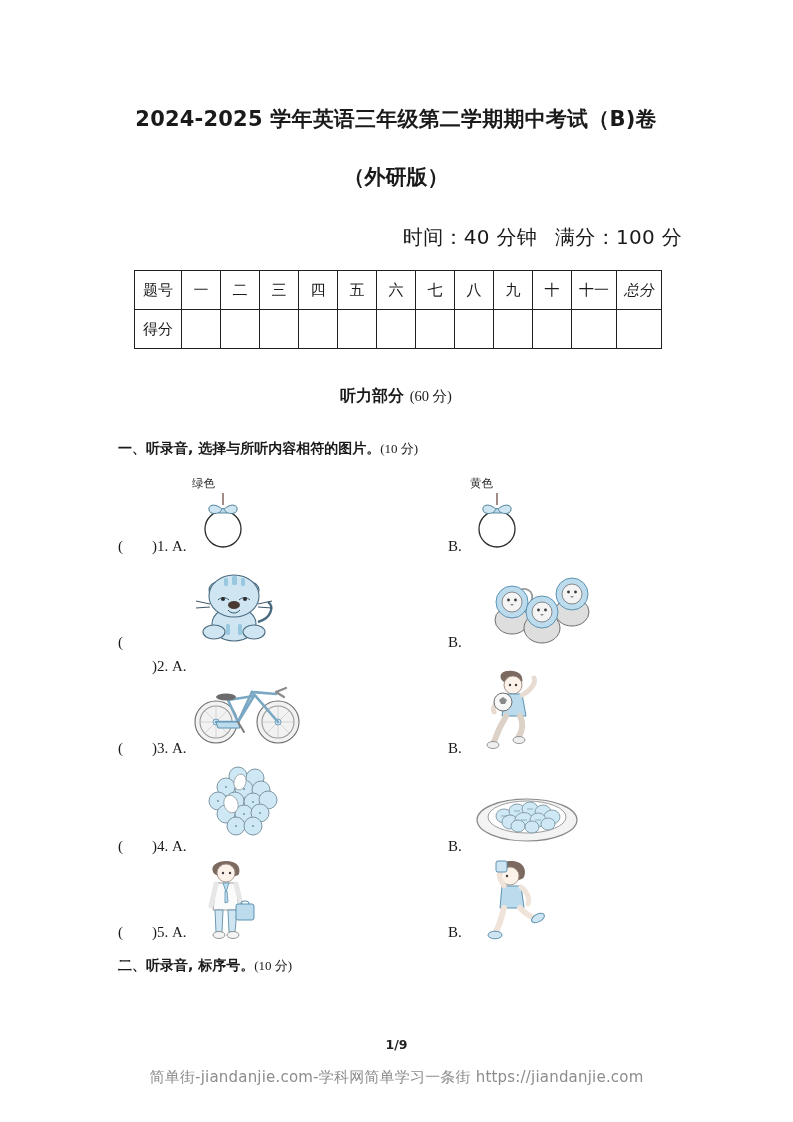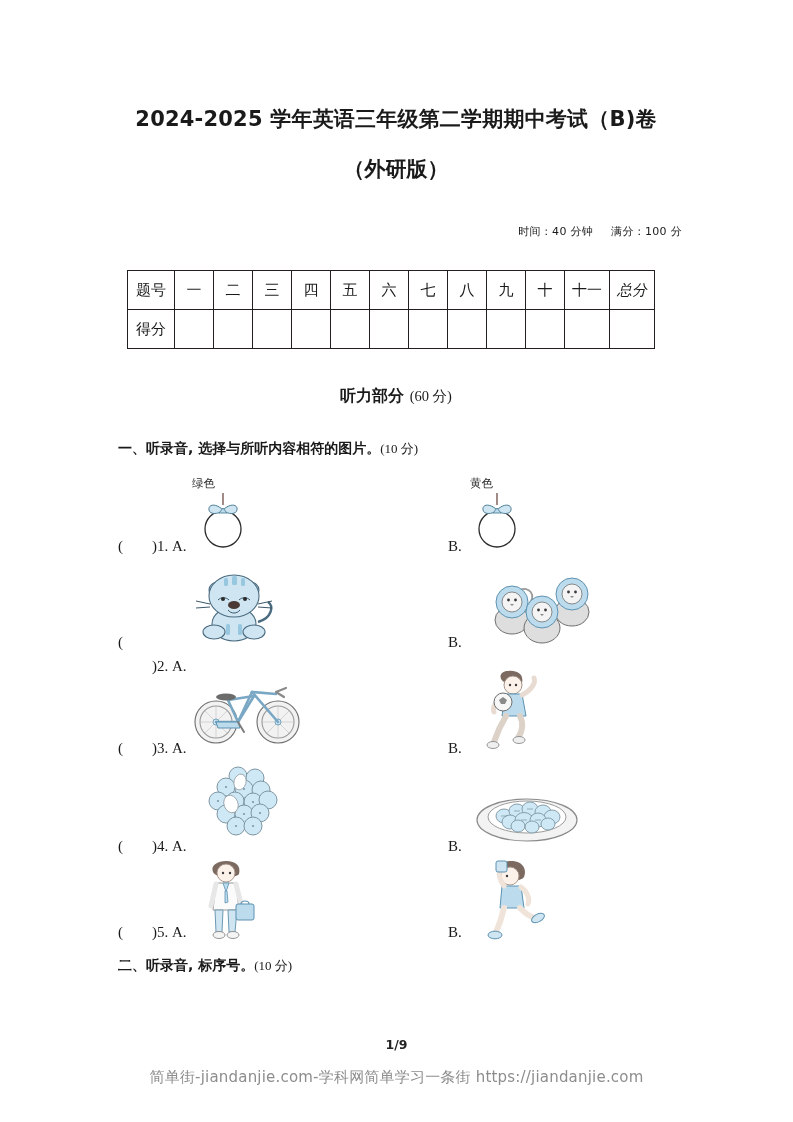--- a/index.html
+++ b/index.html
@@ -36,42 +36,42 @@
     font-weight: bold;
     letter-spacing: 0.2px;
     line-height: 30px;
     white-space: nowrap;
   }
   .title-line2 {
     font-family: "DejaVu Sans", "Liberation Sans", sans-serif;
     font-size: 21px;
     font-weight: bold;
     line-height: 30px;
-    margin-top: 20px;
+    margin-top: 28px;
   }
 
   
   .meta-line {
     position: absolute;
     left: 96px;
     top: 224px;
     width: 600px;
     text-align: right;
     font-family: "DejaVu Sans", "Liberation Sans", sans-serif;
-    font-size: 11px;
+    font-size: 20px;
     letter-spacing: 0.3px;
     padding-right: 14px;
     box-sizing: border-box;
   }
   .meta-line .gap { display: inline-block; width: 18px; }
 
   
   .score-table {
     position: absolute;
-    left: 127px;
+    left: 134px;
     top: 270px;
     border-collapse: collapse;
     table-layout: fixed;
     font-family: "DejaVu Sans", "Liberation Sans", sans-serif;
   }
   .score-table td {
     border: 1px solid #231f20;
     height: 38px;
     text-align: center;
     vertical-align: middle;

